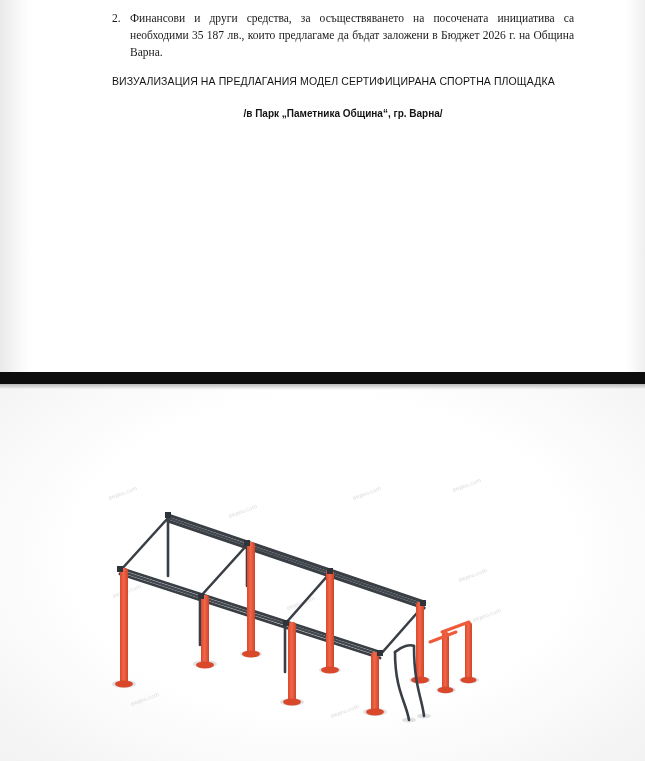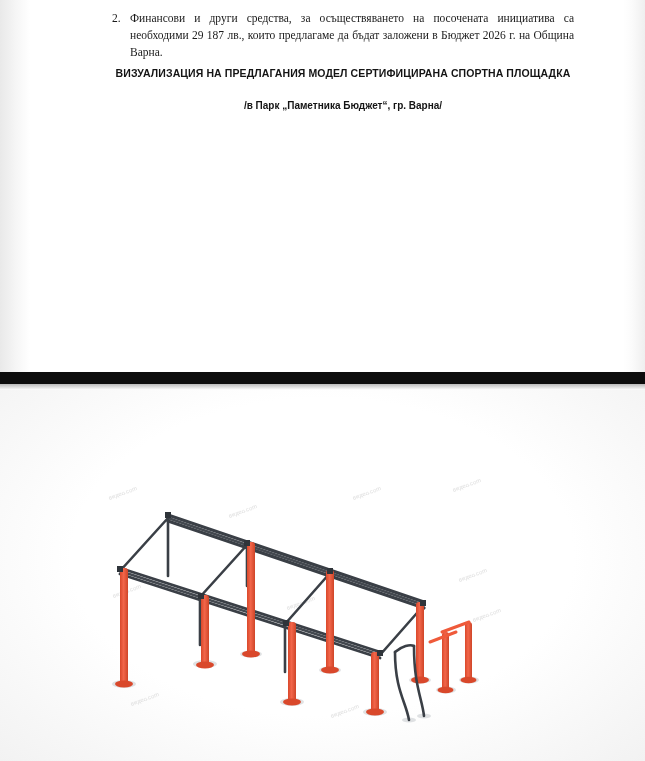--- a/index.html
+++ b/index.html
@@ -60,24 +60,24 @@
     width: 18px;
     flex: 0 0 18px;
     text-align: left;
   }
   .numbered-item .body {
     flex: 1 1 auto;
     text-align: justify;
   }
 
   .heading-block {
-    margin-top: 4px;
-    text-align: center;
+    margin-top: 12px;
+    text-align: left;
     font-family: "Liberation Sans", sans-serif;
-    font-weight: bold;
+    font-weight: normal;
     font-size: 10.5px;
     letter-spacing: 0.1px;
     line-height: 17px;
     color: #141414;
   }
   .subheading-block {
     margin-top: 18px;
     text-align: center;
     font-family: "Liberation Sans", sans-serif;
     font-weight: bold;
@@ -137,28 +137,28 @@
 
 <div id="page">
 
   <div class="scan-edge-left"></div>
   <div class="scan-edge-right"></div>
 
   <div class="doc-text">
 
     <div class="numbered-item">
       <div class="num">2.</div>
-      <div class="body">Финансови и други средства, за осъществяването на посочената инициатива са необходими 29 187 лв., които предлагаме да бъдат заложени в Бюджет 2026 г. на Община Варна.</div>
+      <div class="body">Финансови и други средства, за осъществяването на посочената инициатива са необходими 35 187 лв., които предлагаме да бъдат заложени в Бюджет 2026 г. на Община Варна.</div>
     </div>
 
     <div class="heading-block">
       <div>ВИЗУАЛИЗАЦИЯ НА ПРЕДЛАГАНИЯ МОДЕЛ СЕРТИФИЦИРАНА СПОРТНА ПЛОЩАДКА</div>
     </div>
 
-    <div class="subheading-block">/в Парк „Паметника Бюджет“, гр. Варна/</div>
+    <div class="subheading-block">/в Парк „Паметника Община“, гр. Варна/</div>
 
   </div>
 
   <div class="band"></div>
   <div class="band-shadow"></div>
 
   <div class="render-area">
     <div class="vignette"></div>
 
     <div class="watermark" style="left:108px; top:100px;">видео.com</div>

